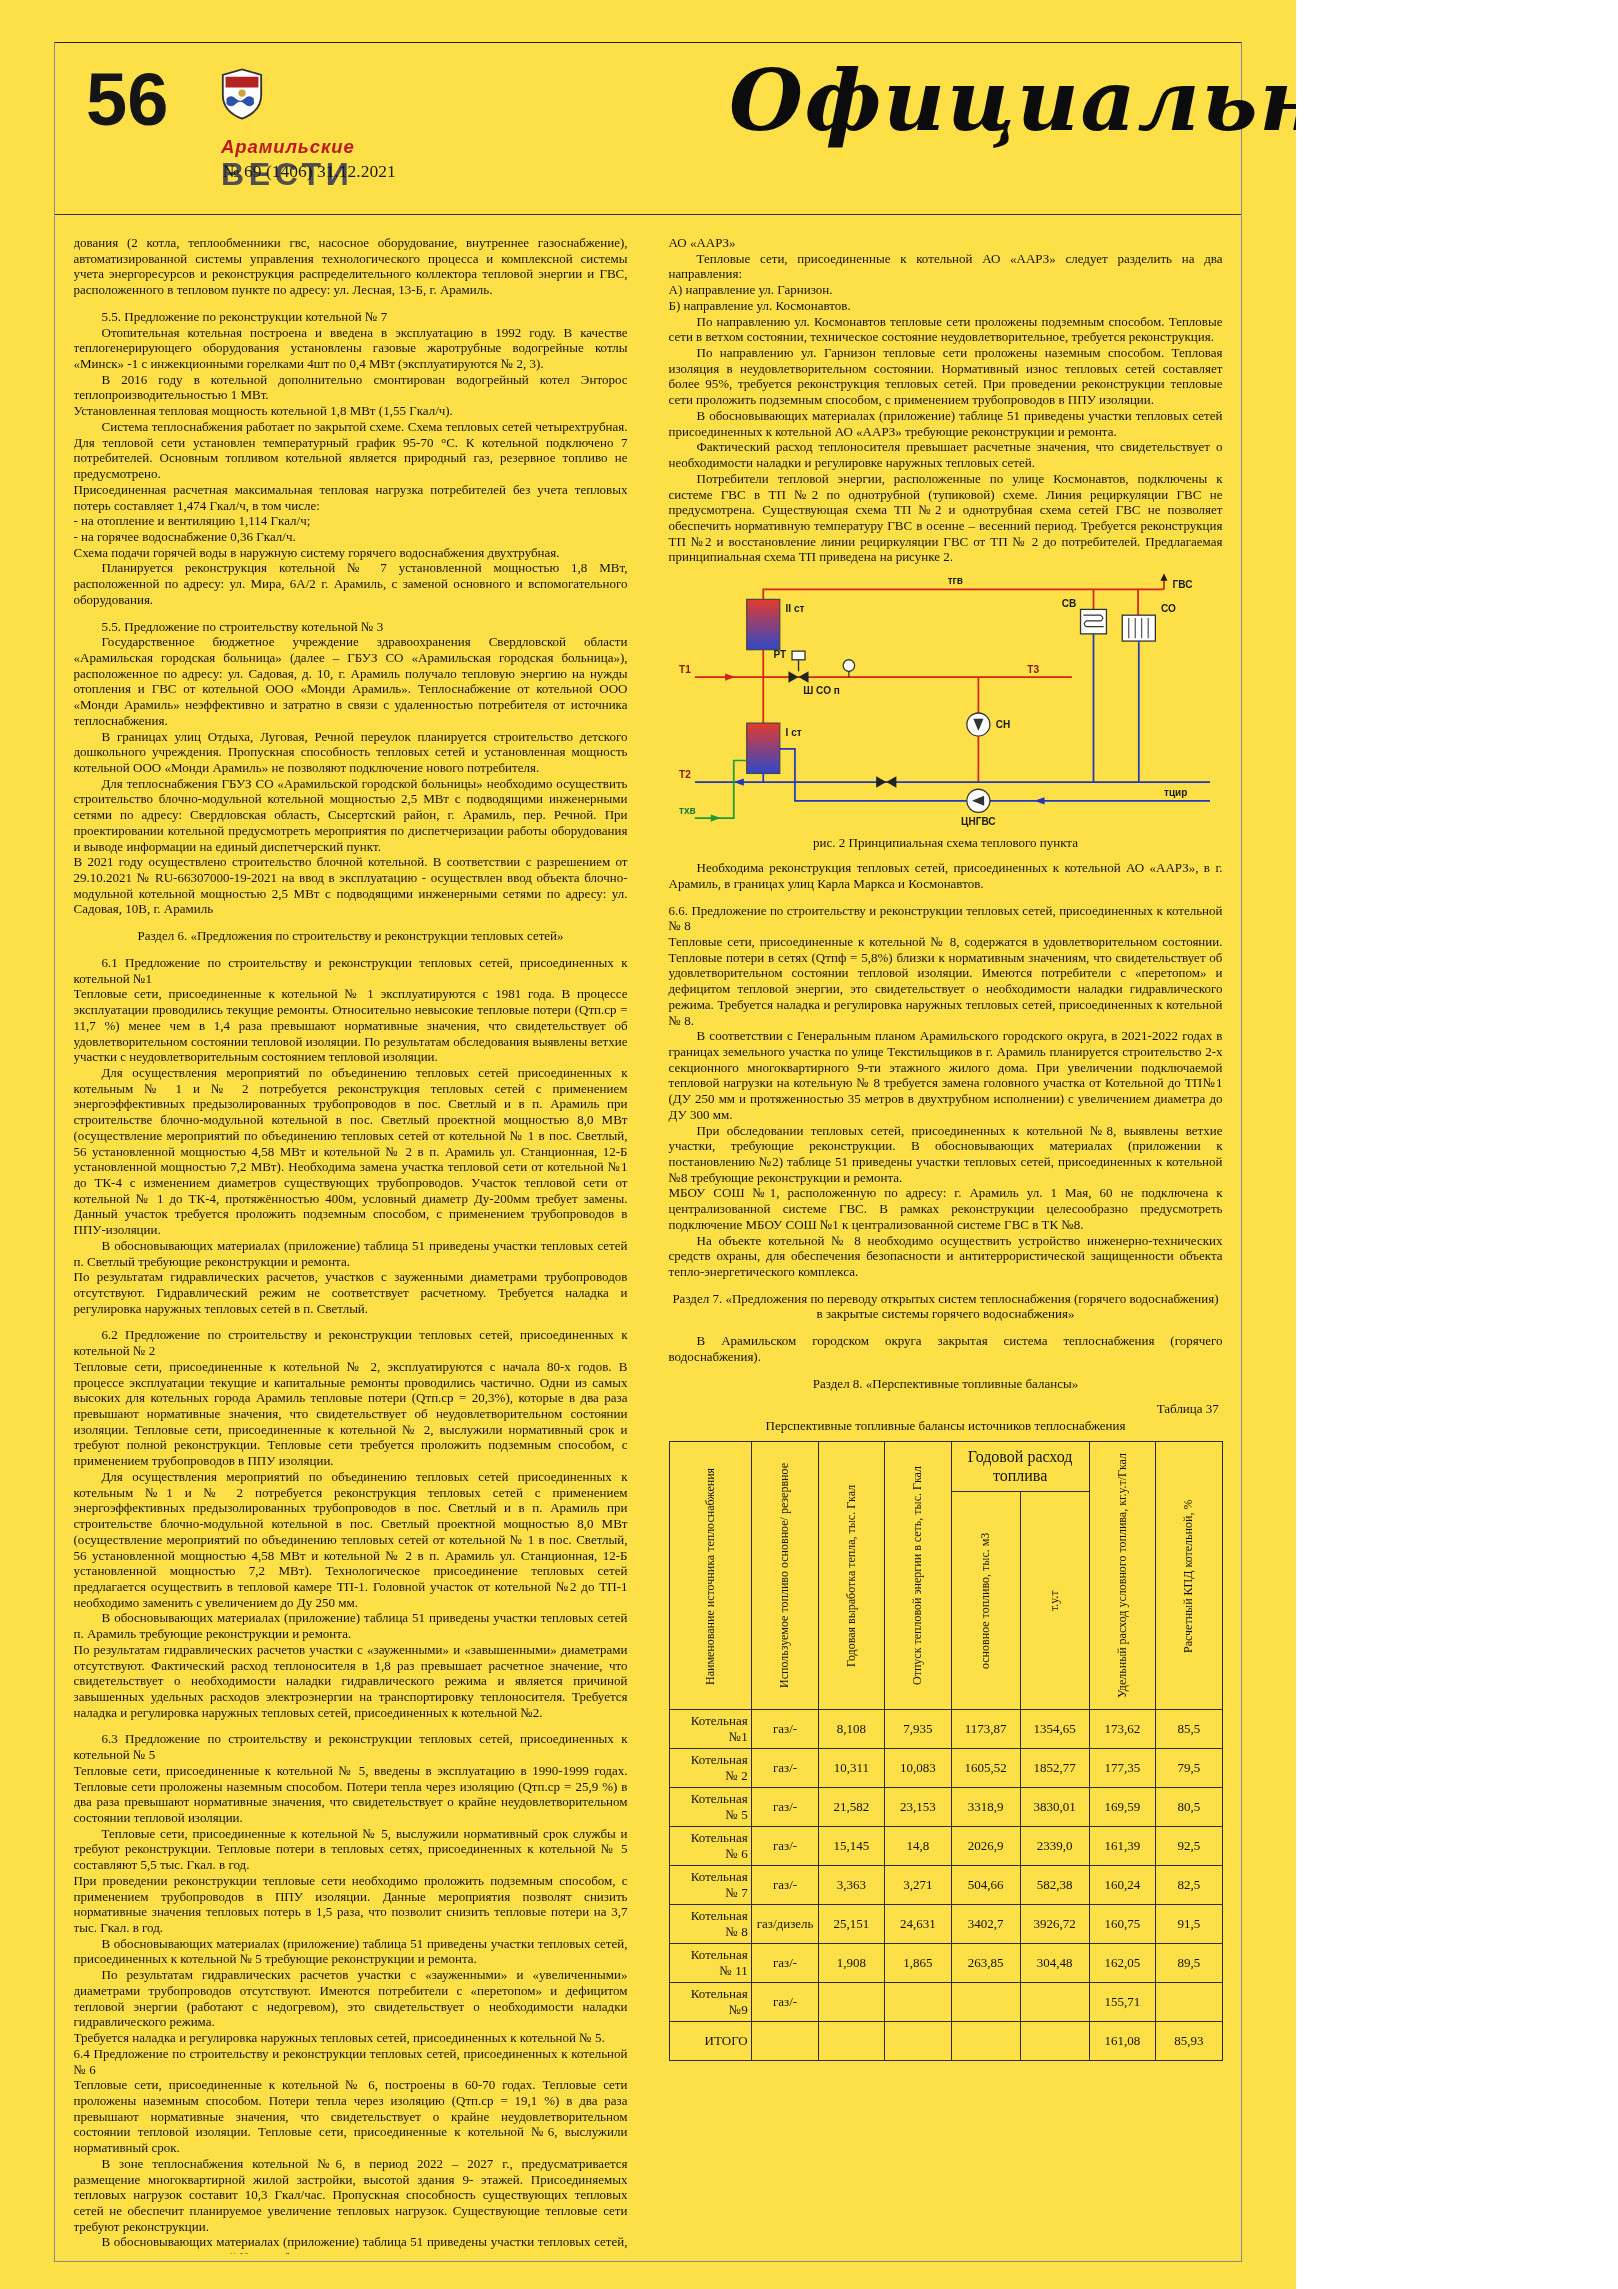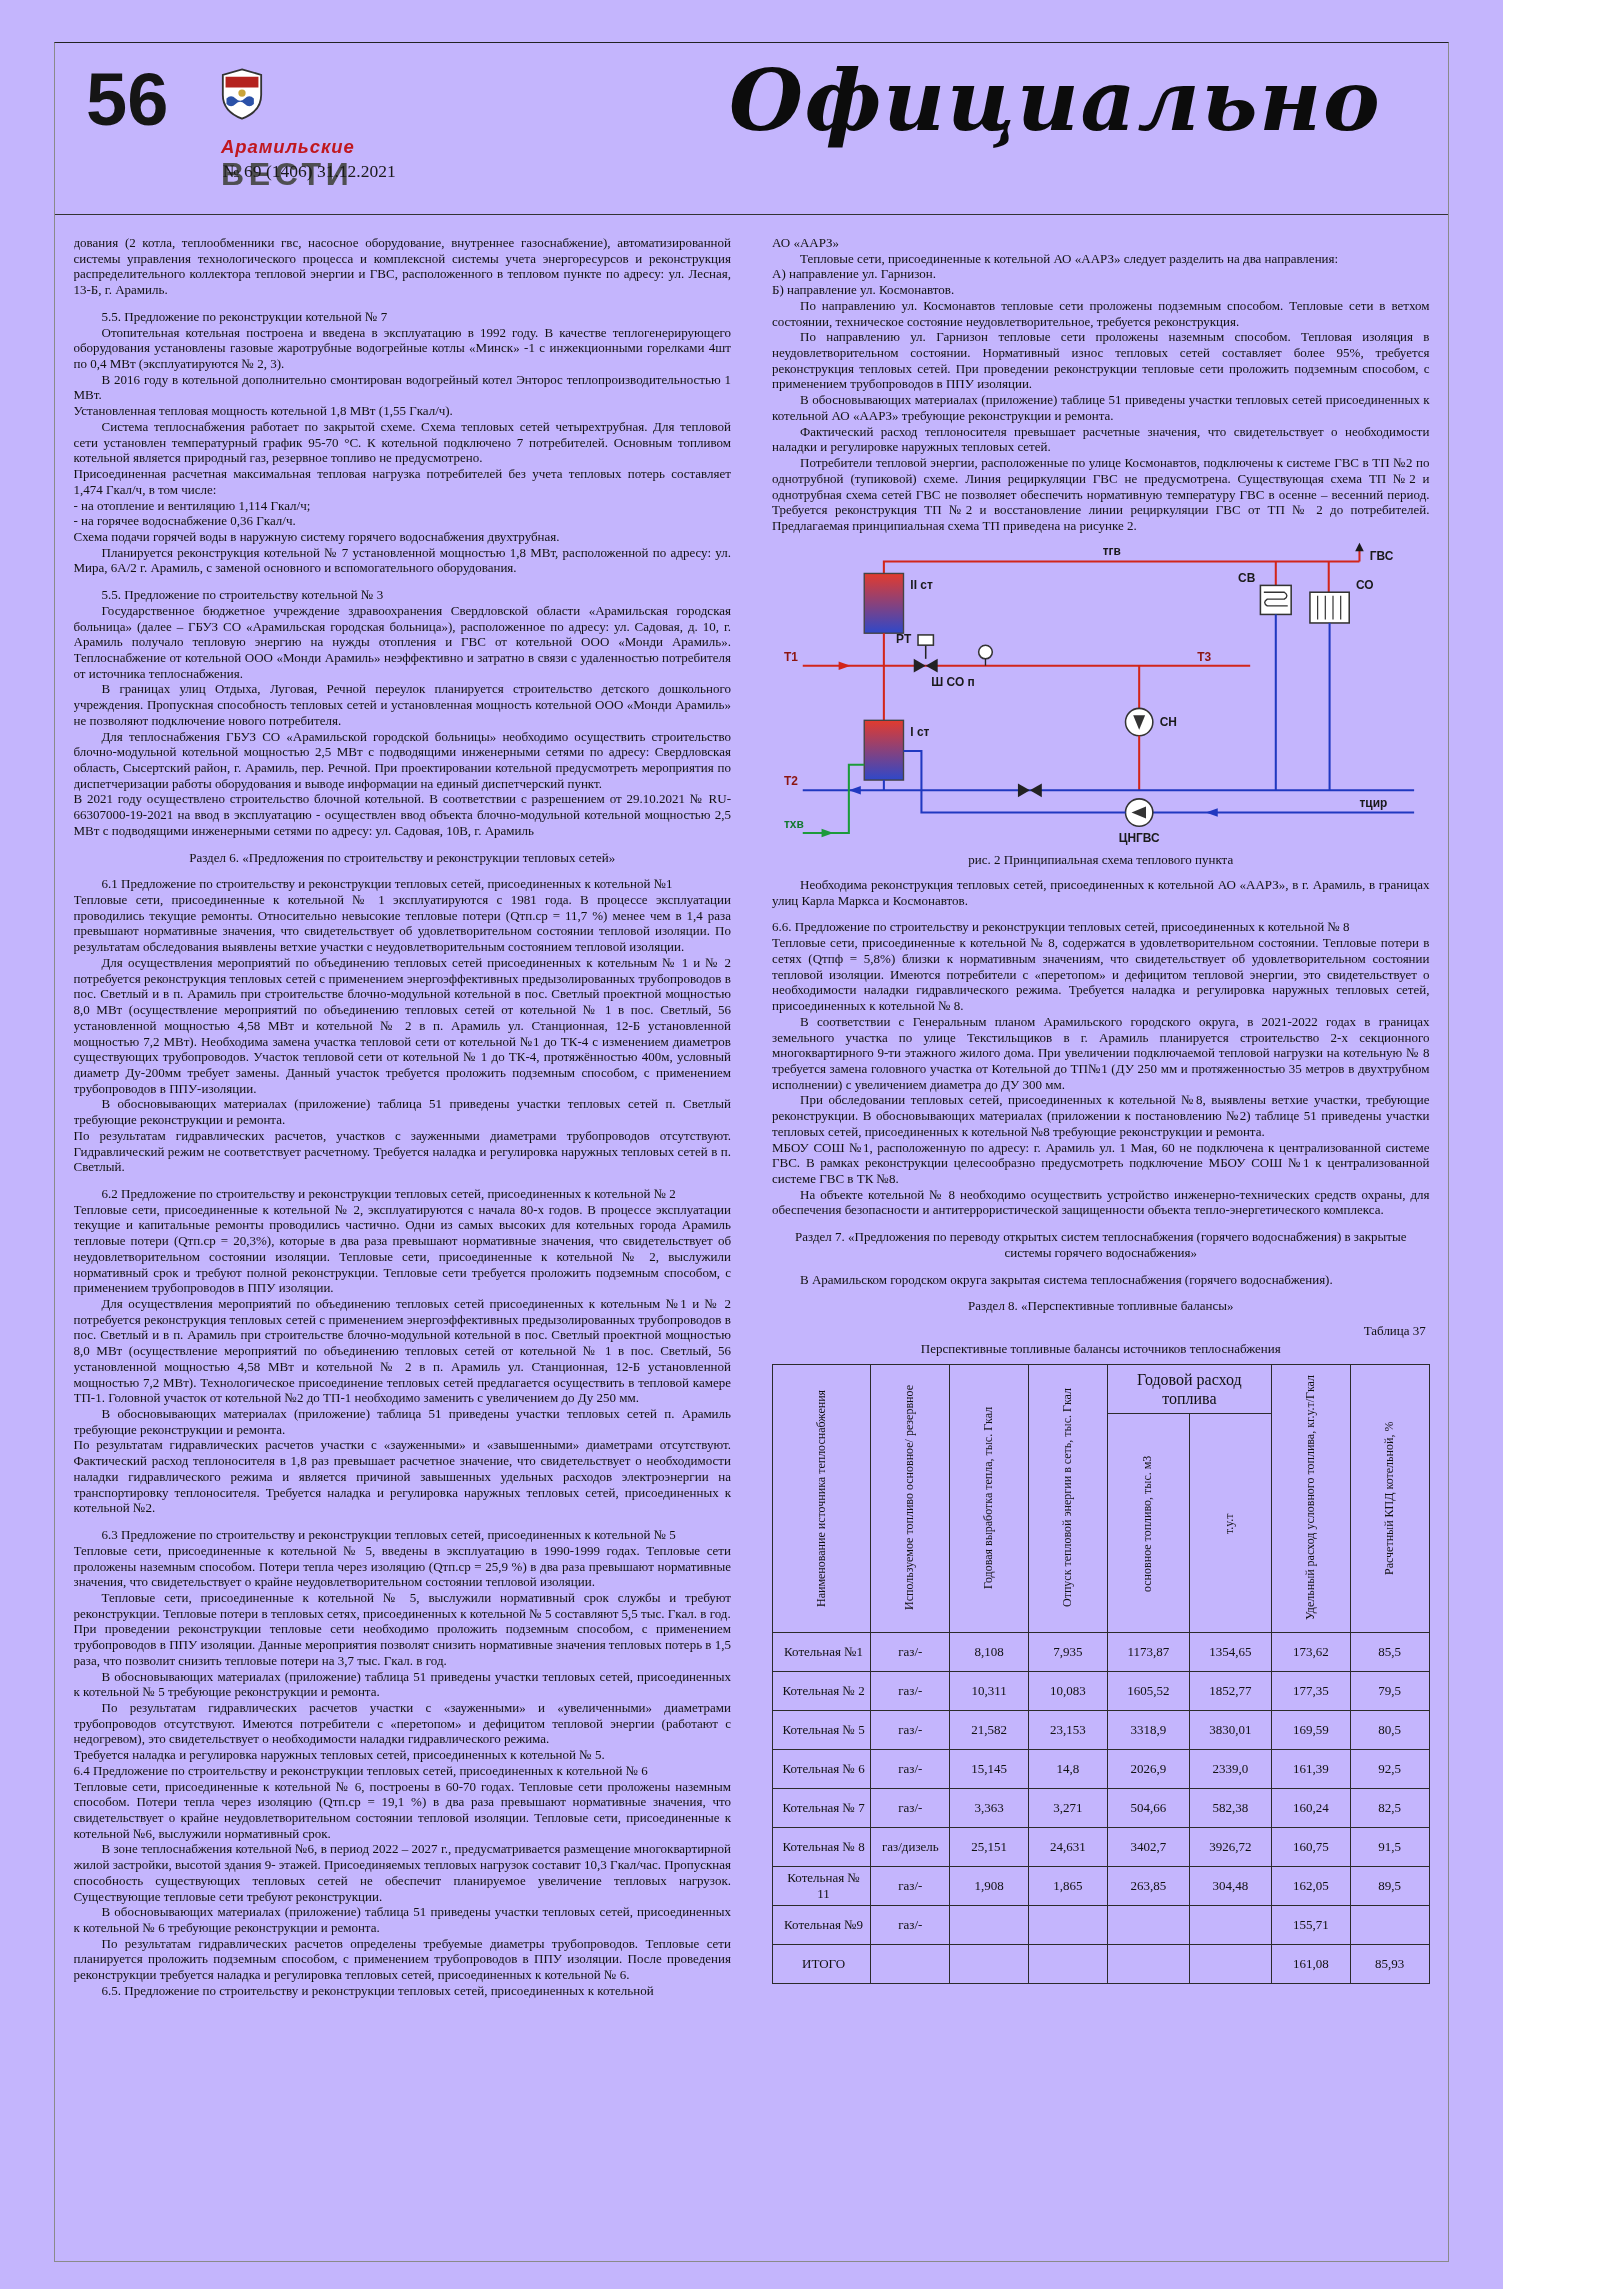--- a/index.html
+++ b/index.html
@@ -1,18 +1,18 @@
 <!DOCTYPE html>
 <html lang="ru" style="font-size:14.8px"><head>
 <meta charset="utf-8">
 <style>
   * { margin:0; padding:0; box-sizing:border-box; }
   html,body { background:#ffffff; }
   .page {
-    position:relative; width:1503px; height:2290px; background:#c4b5fd;
+    position:relative; width:1296px; height:2290px; background:#fde047;
     font-family:"Liberation Serif", serif; color:#111; overflow:hidden;
   }
   .frame {
     position:absolute; left:54px; top:42px; right:54px; bottom:28px;
     border:0.9px solid #8a8a8a; border-top:1.8px solid #222;
   }
   
   .header { position:relative; height:172px; border-bottom:1.8px solid #333; }
   .page-num {
     position:absolute; left:31px; top:20px;
@@ -63,21 +63,21 @@
   th.vert { height:268px; vertical-align:middle; font-weight:normal; }
   th.vert > div {
     writing-mode:vertical-rl; transform:rotate(180deg);
     margin:0 auto; height:258px; display:flex; align-items:center; justify-content:center;
     font-size:12px; line-height:1.15; text-align:center;
   }
   th.sub { height:212px; }
   th.sub > div { height:205px; }
   th.horiz { font-weight:normal; font-size:16px; height:48px; text-align:center; }
   table.balance tbody tr { height:39px; }
-  table.balance td.name { text-align:center; padding-left:7.4px; }
+  table.balance td.name { text-align:right; padding-left:7.4px; }
   table.balance td.num { text-align:center; }
 </style>
 </head>
 <body>
 
 <div class="page">
   <div class="frame">
 
     <div class="header">
       <div class="page-num">56</div>

